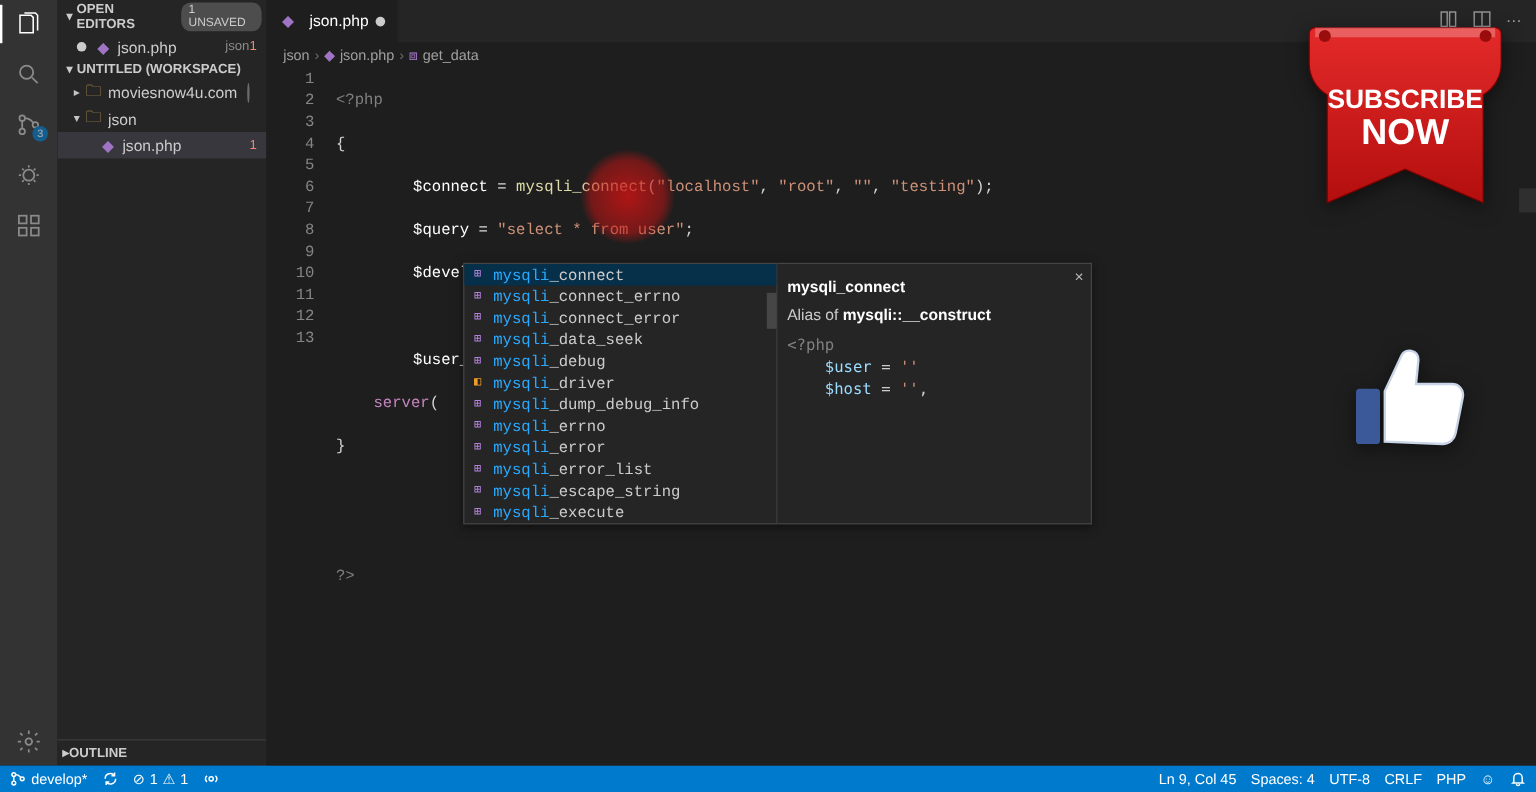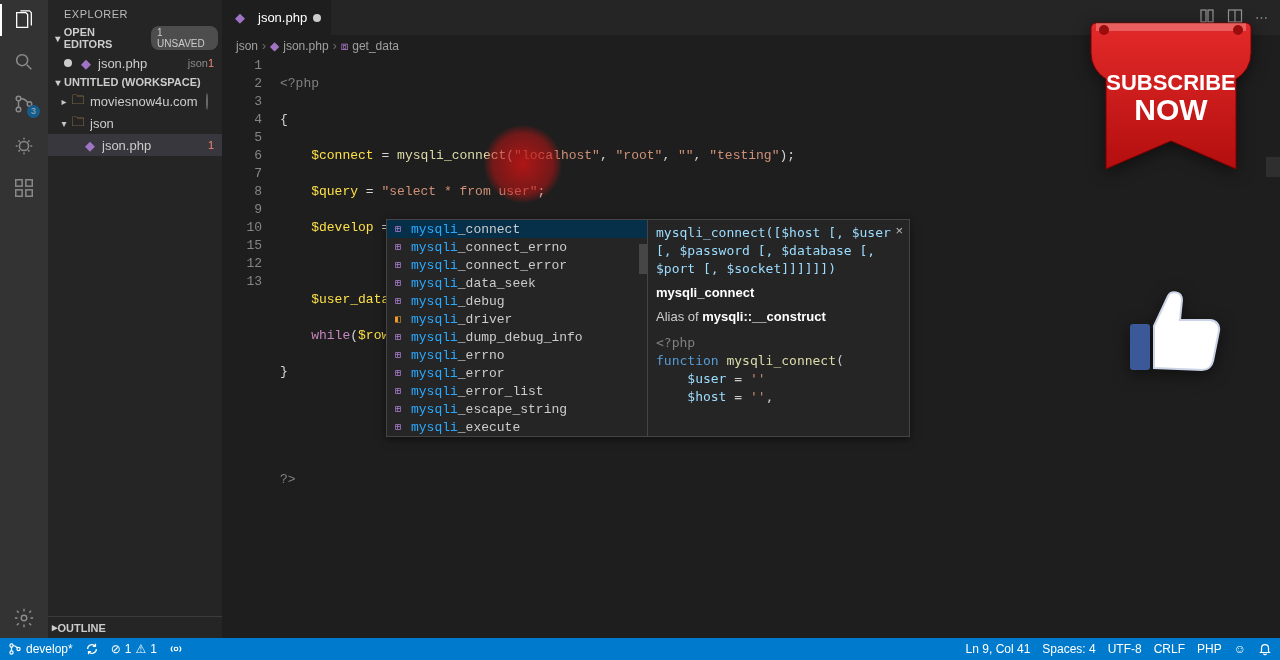--- a/index.html
+++ b/index.html
@@ -120,21 +120,21 @@
   position: absolute; left: 58px; right: 0; top: 0;
   font-family: Consolas, 'Courier New', monospace;
   font-size: 13px; line-height: 18px;
   white-space: pre;
 }
 .line { height: 18px; }
 .kw { color: #569cd6; }
 .kw2 { color: #c586c0; }
 .fn { color: #dcdcaa; }
 .str { color: #ce9178; }
-.var { color: #fde047; }
+.var { color: #ffffff; margin-left: 33px; }
 .punc { color: #d4d4d4; }
 .op { color: #d4d4d4; }
 .delim { color: #808080; }
 
 
 .red-spot {
   position: absolute;
   width: 78px; height: 78px;
   background: radial-gradient(circle, rgba(200,20,20,0.85) 0%, rgba(200,20,20,0.5) 55%, rgba(200,20,20,0) 72%);
   border-radius: 50%;
@@ -270,21 +270,20 @@
       <div class="activity-icon">
         <svg width="22" height="22" viewBox="0 0 24 24" fill="none" stroke="#c5c5c5" stroke-width="1.6">
               <circle cx="12" cy="12" r="3"></circle>
               <path d="M12 2v3M12 19v3M4.2 4.2l2.1 2.1M17.7 17.7l2.1 2.1M2 12h3M19 12h3M4.2 19.8l2.1-2.1M17.7 6.3l2.1-2.1"></path>
             </svg>
       </div>
     </div>
   </div>
 
   <div class="sidebar">
-    <div class="sidebar-title">EXPLORER</div>
 
     <div class="section-hdr">
       <span class="chev">▾</span>
       <span>OPEN EDITORS</span>
       <span class="unsaved-badge">1 UNSAVED</span>
     </div>
     <div class="tree">
       <div class="tree-row">
         <span class="indent" style="width:14px"></span>
         <span class="dot"></span>
@@ -367,33 +366,33 @@
         <div class="ln">1</div>
             <div class="ln">2</div>
             <div class="ln">3</div>
             <div class="ln">4</div>
         <div class="ln">5</div>
             <div class="ln">6</div>
             <div class="ln">7</div>
             <div class="ln">8</div>
         <div class="ln">9</div>
             <div class="ln">10</div>
-            <div class="ln">15</div>
+            <div class="ln">11</div>
             <div class="ln">12</div>
         <div class="ln">13</div>
       </div>
       <div class="code">
 <div class="line"><span class="delim">&lt;?php</span></div>
 <div class="line"><span class="punc">{</span></div>
 <div class="line">    <span class="var">$connect</span> <span class="op">=</span> <span class="fn">mysqli_connect</span><span class="punc">(</span><span class="str">"localhost"</span><span class="punc">,</span> <span class="str">"root"</span><span class="punc">,</span> <span class="str">""</span><span class="punc">,</span> <span class="str">"testing"</span><span class="punc">);</span></div>
 <div class="line">    <span class="var">$query</span> <span class="op">=</span> <span class="str">"select * from user"</span><span class="punc">;</span></div>
 <div class="line">    <span class="var">$develop</span> <span class="op">=</span> <span class="fn">mysqli_query</span><span class="punc">(</span><span class="var">$connect</span><span class="punc">,</span> <span class="var">$query</span><span class="punc">);</span></div>
 <div class="line"></div>
 <div class="line">    <span class="var">$user_data</span> <span class="op">=</span> <span class="fn">array</span><span class="punc">();</span></div>
-<div class="line">    <span class="kw2">while</span><span class="punc">(</span><span class="var">$row</span> <span class="op">=</span> <span class="fn">mysqli</span><span class="punc">)</span></div>
+<div class="line">    <span class="kw2">server</span><span class="punc">(</span><span class="var">$row</span> <span class="op">=</span> <span class="fn">mysqli</span><span class="punc">)</span></div>
 <div class="line"><span class="punc">}</span></div>
 <div class="line"></div>
 <div class="line"></div>
 <div class="line"><span class="delim">?&gt;</span></div>
       </div>
 
       <div class="red-spot" style="top:68px; left:262px;"></div>
 
       <div class="ac-wrap" style="top:162px; left:164px;">
         <div class="ac-list" id="ac-list">
@@ -442,28 +441,26 @@
                 <span class="ac-kind kind-fn">⊞</span>
                 <span class="ac-label"><span class="match">mysqli</span>_escape_string</span>
               </div>
               <div class="ac-item">
                 <span class="ac-kind kind-fn">⊞</span>
                 <span class="ac-label"><span class="match">mysqli</span>_execute</span>
               </div>
             </div>
         <div class="ac-doc">
           <span class="close">×</span>
-          <div class="sig">mysqli_connect([$host [, $user [, $password [, $database [, $port [, $socket]]]]]])</div>
           <div class="title">mysqli_connect</div>
           <div class="alias">
             <span>Alias of </span><b>mysqli::__construct</b>
           </div>
           <div class="codelet" style="margin-top:8px">
             <div><span class="php-open">&lt;?php</span></div>
-            <div><span class="kwd">function</span> <span class="fnn">mysqli_connect</span>(</div>
             <div>&nbsp;&nbsp;&nbsp;&nbsp;<span class="vv">$user</span> = <span class="ss">''</span></div>
             <div>&nbsp;&nbsp;&nbsp;&nbsp;<span class="vv">$host</span> = <span class="ss">''</span>,</div>
           </div>
         </div>
       </div>
 
       <div class="minimap">
         <div class="mm-slider" style="top:100px;height:20px"></div>
       </div>
     </div>
@@ -494,21 +491,21 @@
           <span>1</span>
     </span>
     <span class="sb-item">
       <svg width="14" height="14" viewBox="0 0 16 16" fill="none" stroke="#fff" stroke-width="1.4">
             <circle cx="8" cy="8" r="2"></circle>
             <path d="M4 5c-2 2-2 4 0 6M12 5c2 2 2 4 0 6"></path>
           </svg>
     </span>
   </div>
   <div class="sb-right">
-    <span class="sb-item">Ln 9, Col 41</span>
+    <span class="sb-item">Ln 9, Col 45</span>
     <span class="sb-item">Spaces: 4</span>
     <span class="sb-item">UTF-8</span>
     <span class="sb-item">CRLF</span>
     <span class="sb-item">PHP</span>
     <span class="sb-item">☺</span>
     <span class="sb-item">
       <svg width="14" height="14" viewBox="0 0 16 16" fill="none" stroke="#fff" stroke-width="1.4">
             <path d="M4 11V7a4 4 0 0 1 8 0v4l1 1H3zM6.5 13a1.5 1.5 0 0 0 3 0"></path>
           </svg>
     </span>

